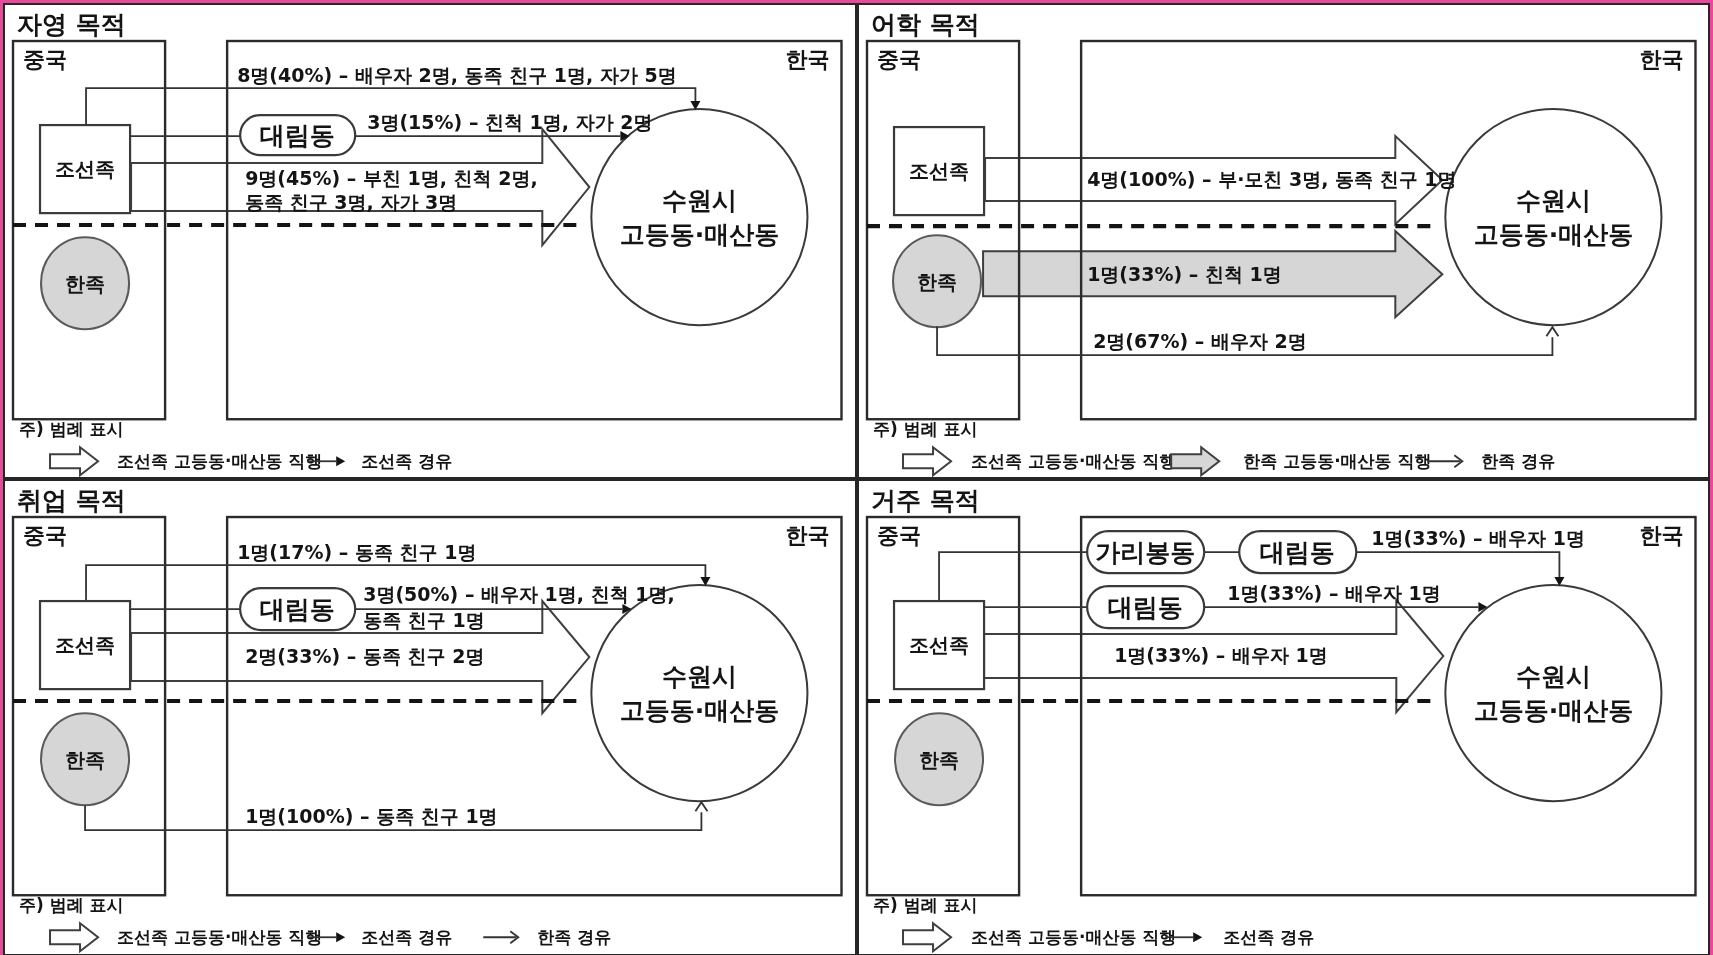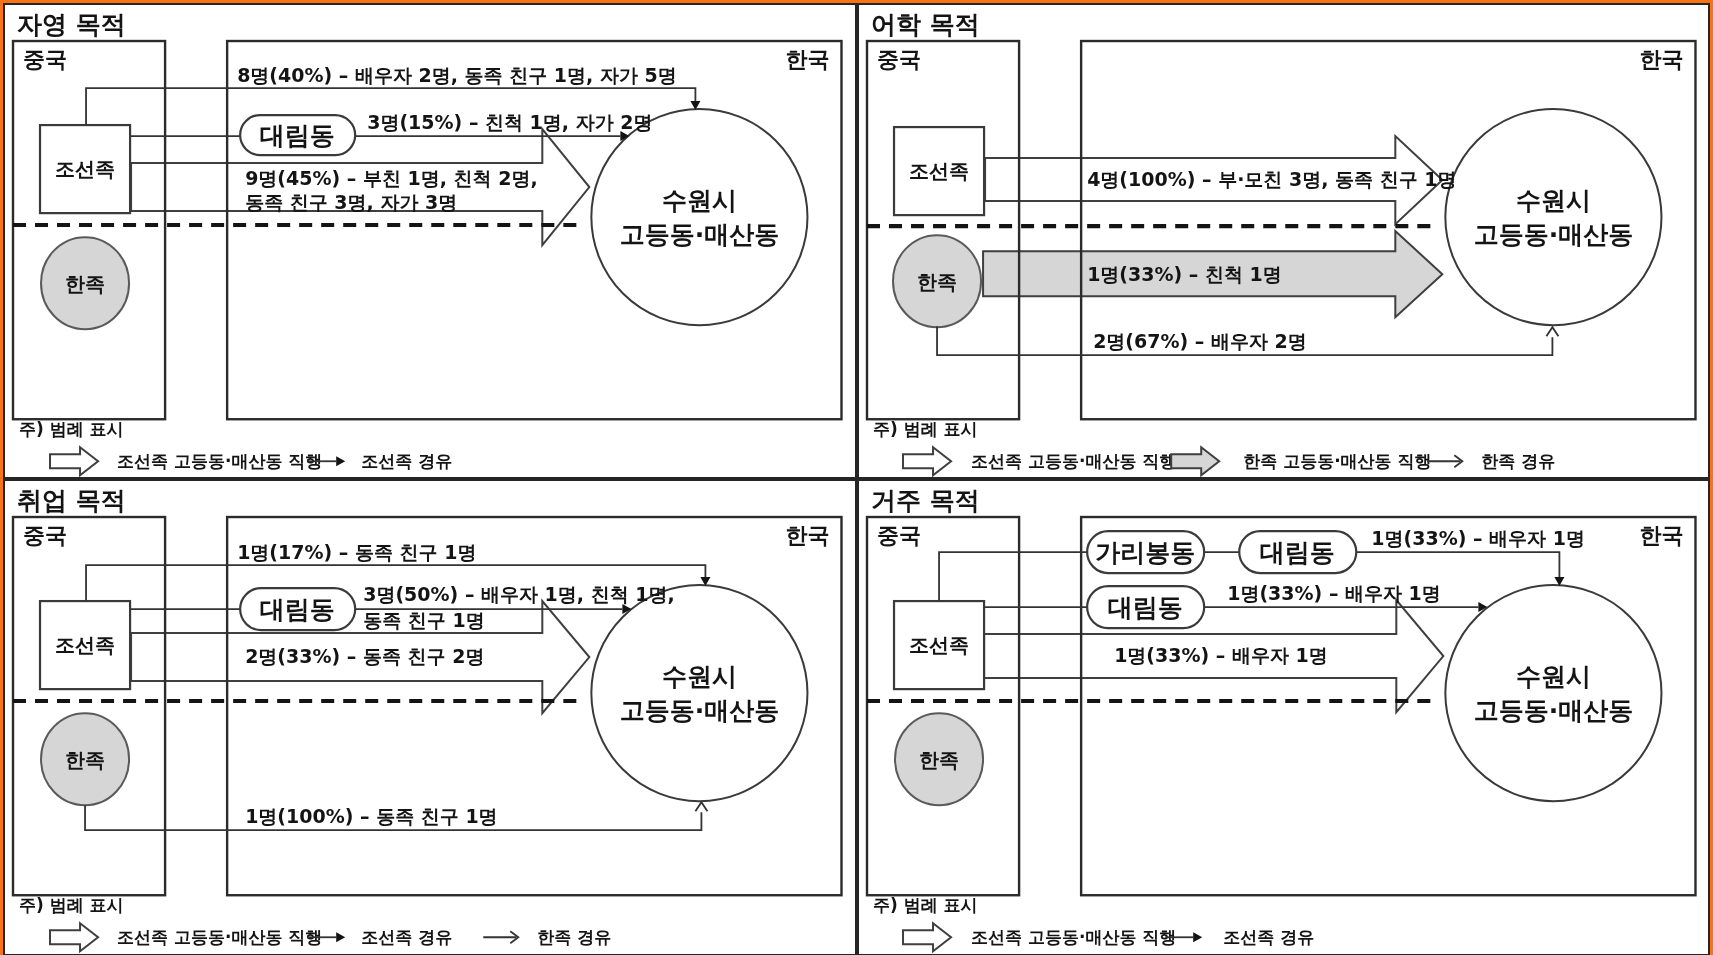--- a/index.html
+++ b/index.html
@@ -1,16 +1,16 @@
 <!DOCTYPE html>
 <html><head>
 <meta charset="utf-8">
 <style>
   html,body{margin:0;padding:0;background:#fff;}
-  .figure{width:1713px;height:955px;box-sizing:border-box;border:3px solid #f97316;
+  .figure{width:1713px;height:955px;box-sizing:border-box;border:3px solid #ec4899;
           display:grid;grid-template-columns:1fr 1fr;grid-template-rows:1fr 1fr;background:#fff;
           font-family:"DejaVu Sans",sans-serif;}
   .panel{box-sizing:border-box;border:2px solid #262626;position:relative;background:#fff;}
   .panel svg{display:block;width:100%;height:100%;}
   
   .cbox,.kbox{fill:none;stroke:#2b2b2b;stroke-width:2.4;}
   .jbox{fill:#fff;stroke:#3a3a3a;stroke-width:2.2;}
   .hj{fill:#d6d6d6;stroke:#5a5a5a;stroke-width:2;}
   .blockA{fill:#fff;stroke:#3f3f3f;stroke-width:2;}
   .blockG{fill:#d6d6d6;stroke:#3f3f3f;stroke-width:2;}

